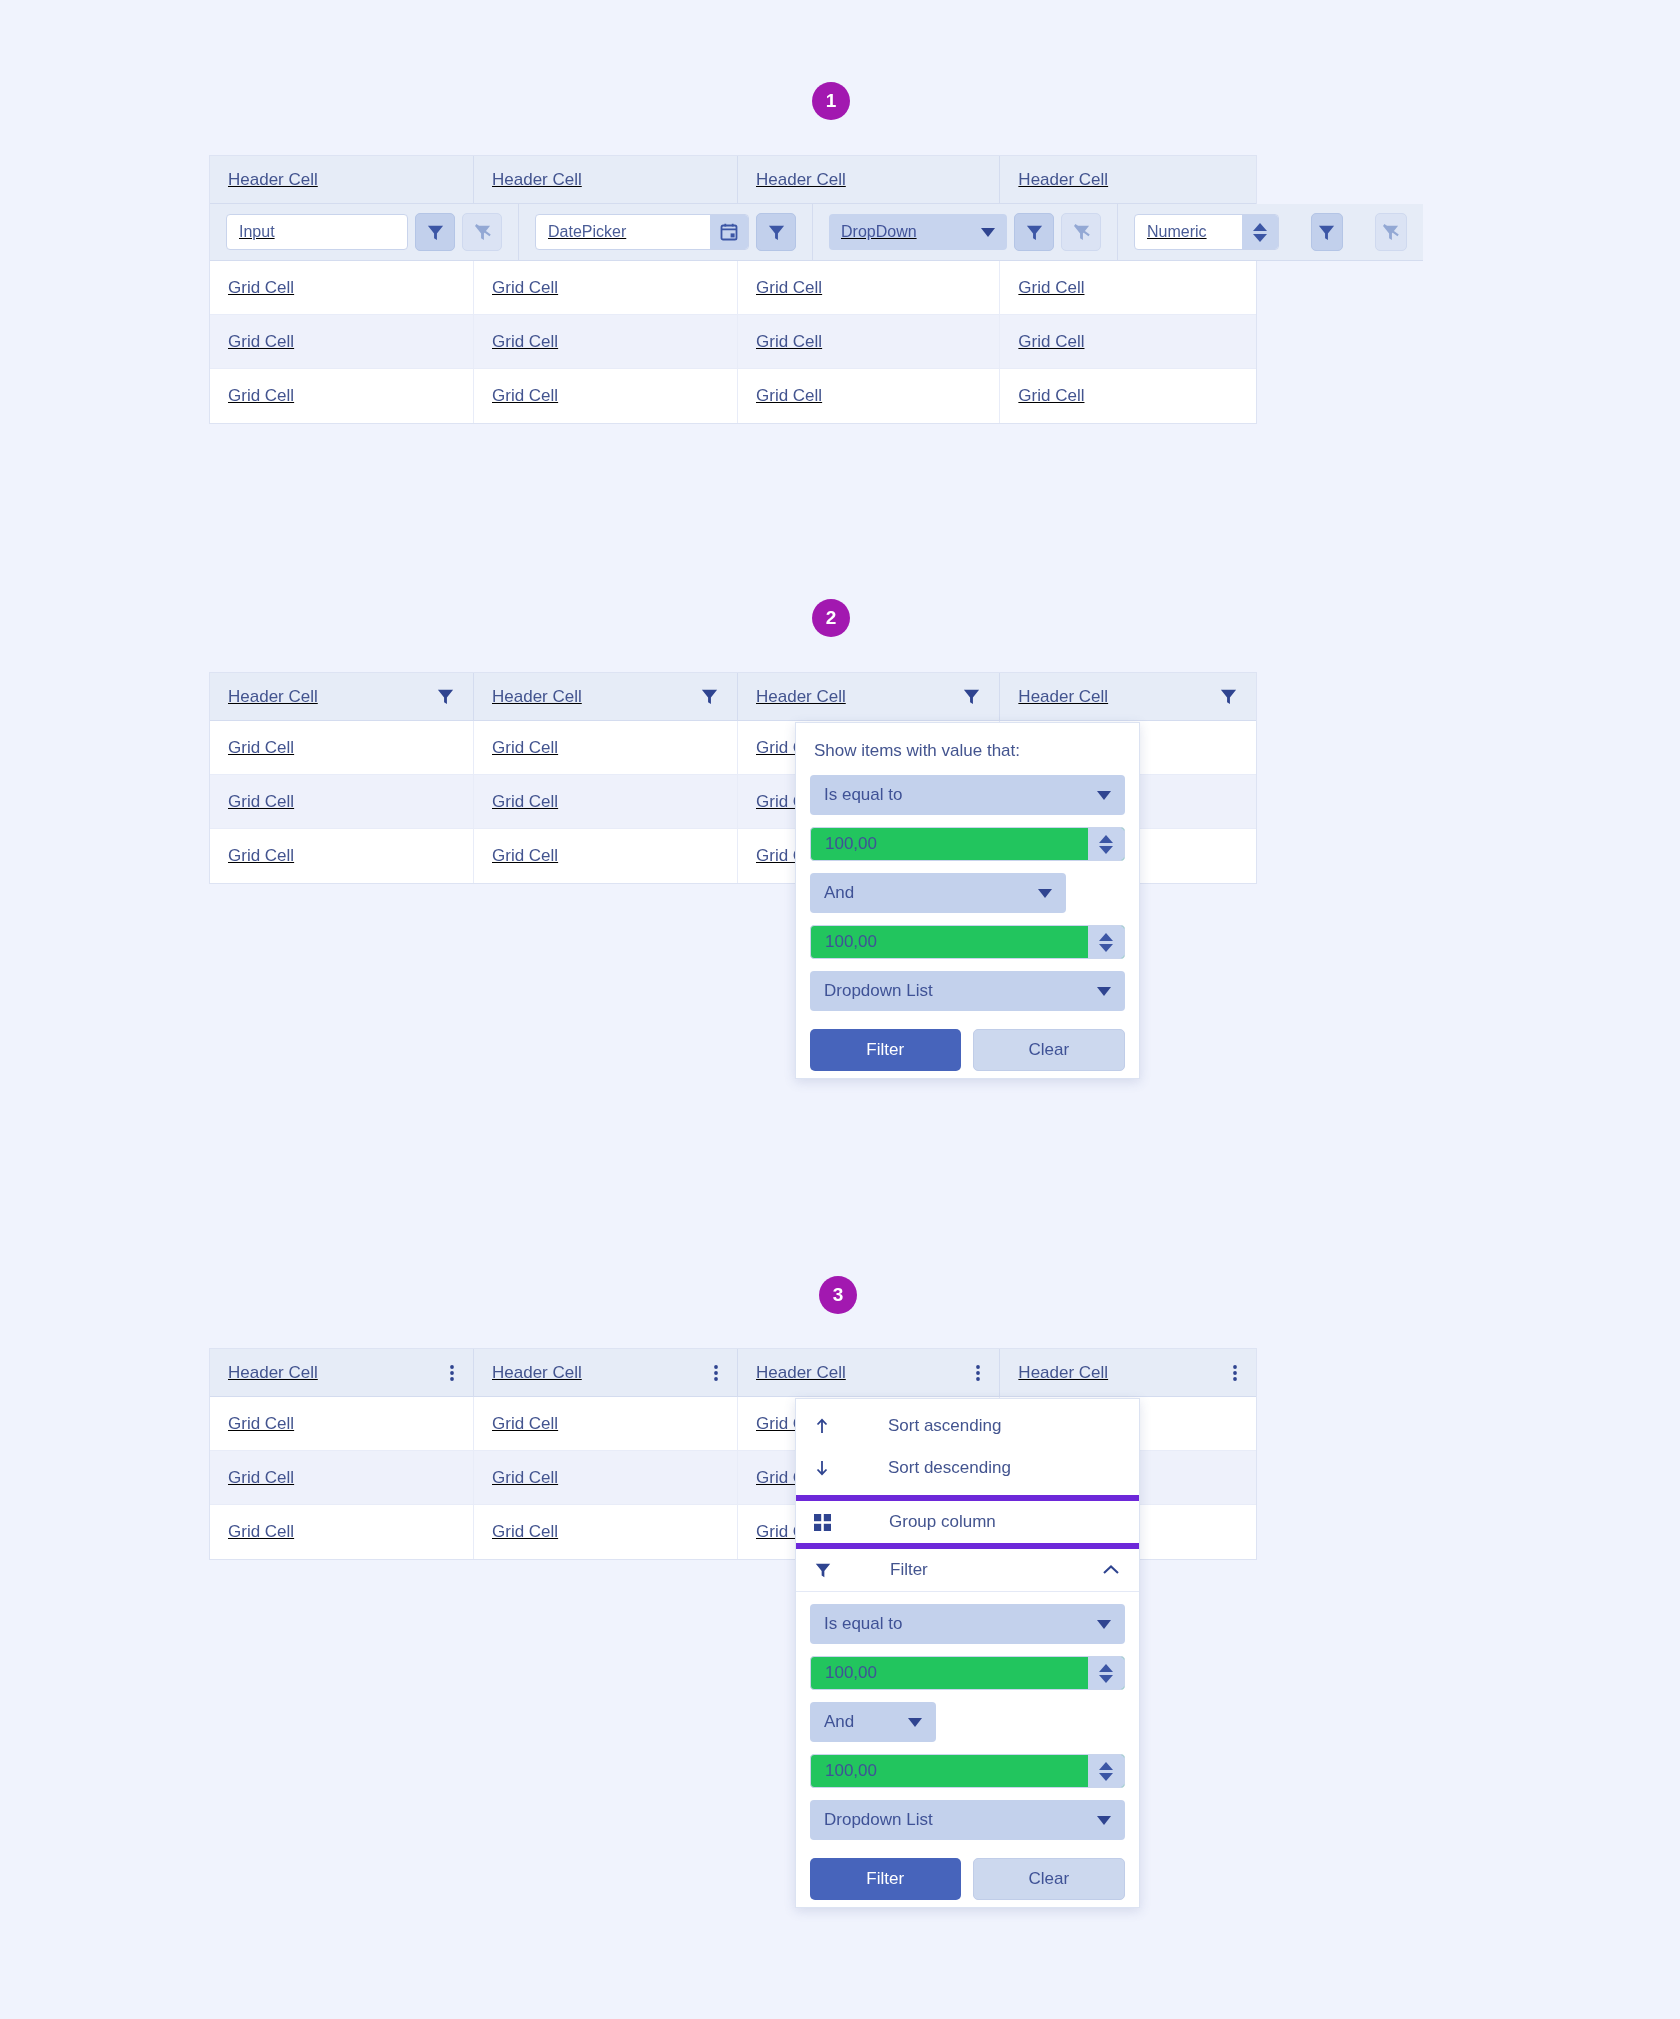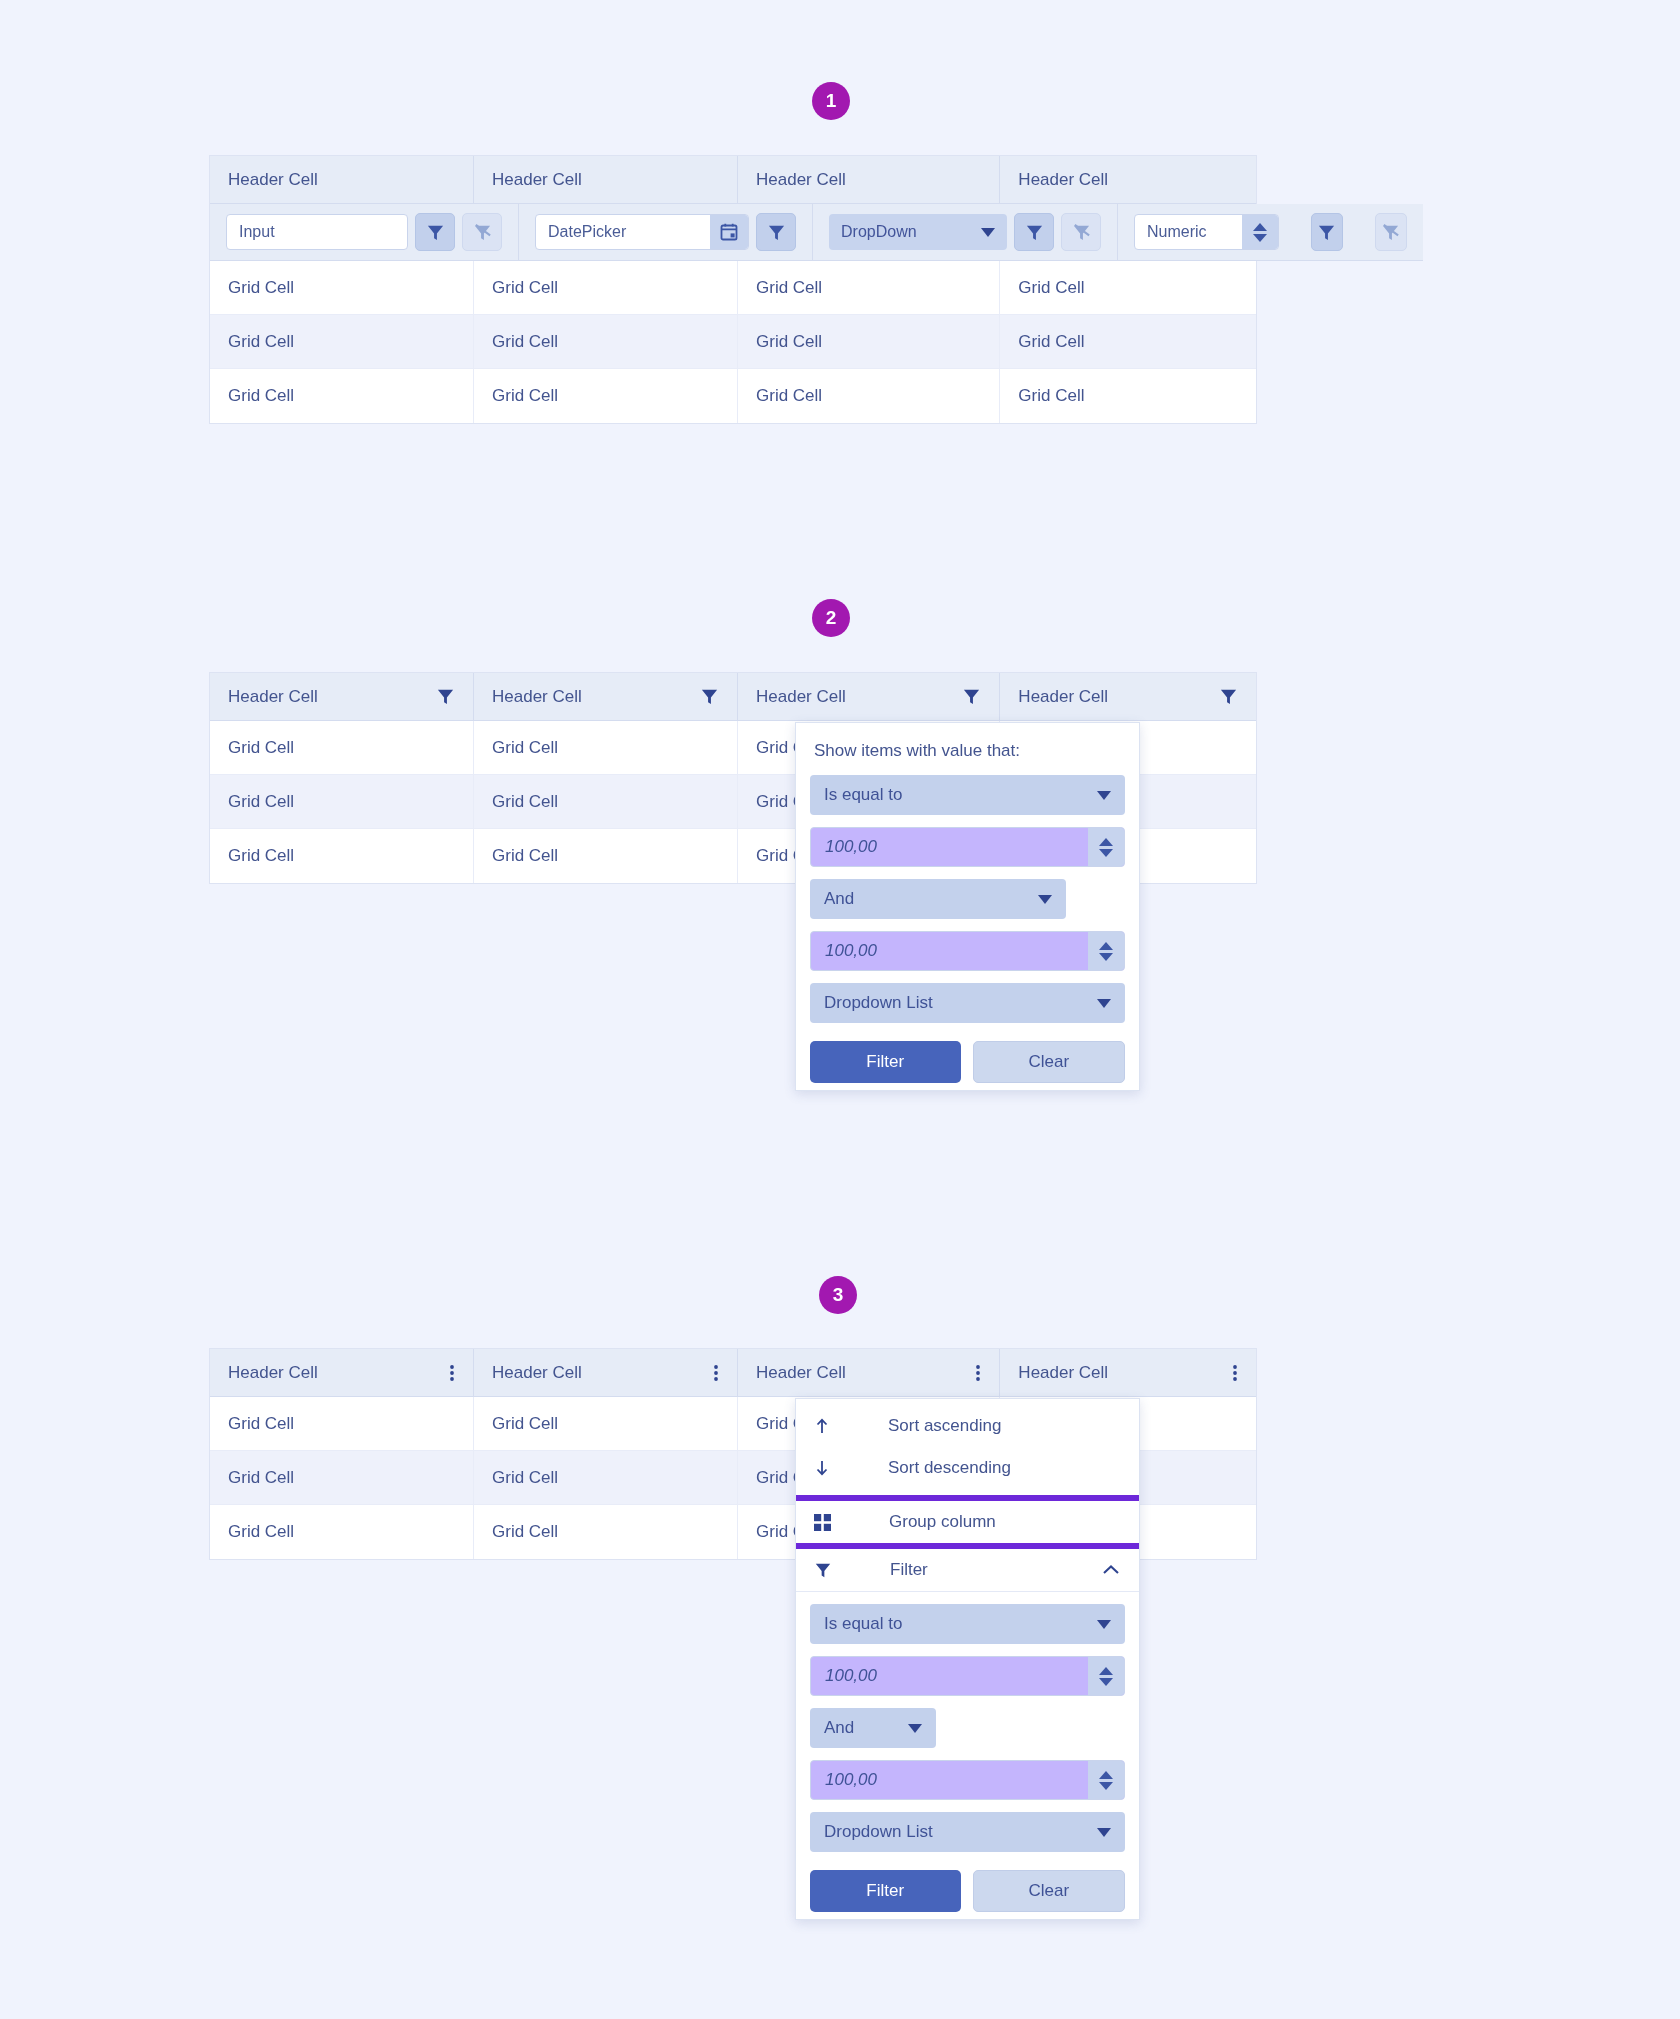--- a/index.html
+++ b/index.html
@@ -22,20 +22,21 @@
     font-weight: 700;
     display: flex; align-items: center; justify-content: center;
     letter-spacing: 0;
   }
 
   
   .grid {
     position: absolute;
     border: 1px solid #dde3f3;
     background: #7dd3fc;
+    text-decoration: underline;
   }
   .grid-row { display: flex; }
 
   .hdr-row { background: #e6ecf7; }
   .hdr-cell {
     height: 48px;
     display: flex;
     align-items: center;
     padding: 0 18px;
     font-size: 17px;
@@ -160,28 +161,27 @@
     background: #c3d1ec;
     border-radius: 4px;
     display: flex; align-items: center;
     padding: 0 14px;
     font-size: 17px;
     color: #3f5296;
     margin-bottom: 12px;
   }
   .f-dd .cap { flex: 1; }
   .f-num {
-    height: 40px;
-    display: flex;
-    background: #c4b5fd;
+    height: 34px;
+    display: flex;
+    background: #22c55e;
     border: 1px solid #c9d4ec;
     border-radius: 4px;
     overflow: hidden;
     margin-bottom: 12px;
-    font-style: italic;
   }
   .f-num .tv {
     flex: 1; display: flex; align-items: center;
     padding: 0 14px; font-size: 17px; color: #3f5296;
   }
   .f-actions { display: flex; gap: 12px; margin-top: 4px; }
   .btn-primary {
     flex: 1; height: 42px;
     background: #4764bb;
     color: #ffffff;

